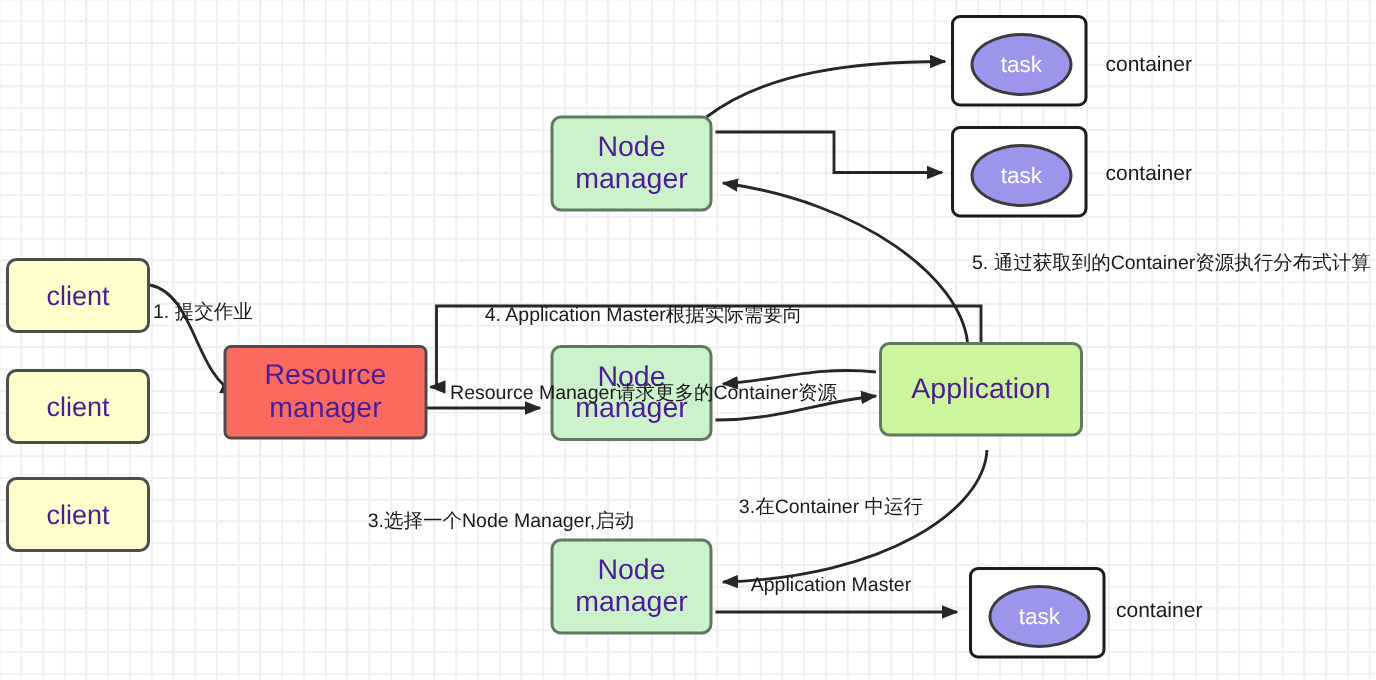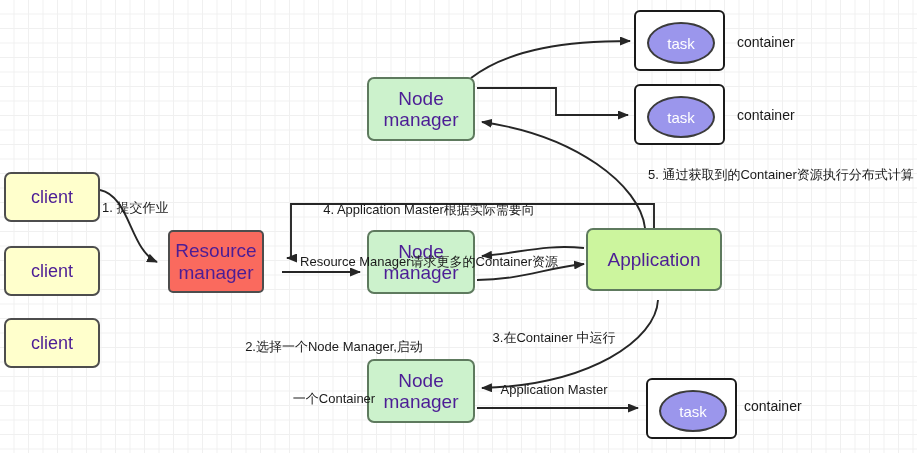--- a/index.html
+++ b/index.html
@@ -122,21 +122,21 @@
   <div class="node client" style="left:4px;top:172px;width:96px;height:50px;">
     <span>client</span>
   </div>
   <div class="node client" style="left:4px;top:246px;width:96px;height:50px;">
     <span>client</span>
   </div>
   <div class="node client" style="left:4px;top:318px;width:96px;height:50px;">
     <span>client</span>
   </div>
 
-  <div class="node rm" style="left:168px;top:230px;width:96px;height:63px;">
+  <div class="node rm" style="left:149px;top:230px;width:136px;height:63px;">
     <div>
       <div>Resource</div>
       <div>manager</div>
     </div>
   </div>
 
   <div class="node nm" style="left:367px;top:77px;width:108px;height:64px;">
     <div>
       <div>Node</div>
       <div>manager</div>
@@ -175,22 +175,21 @@
 
   <div class="node containerbox" style="left:646px;top:378px;width:91px;height:61px;"></div>
   <div class="task" style="left:659px;top:390px;width:64px;height:38px;">
     <span>task</span>
   </div>
   <div class="cap" style="left:744px;top:398px;">container</div>
 
   <div class="lbl l" style="left:102px;top:199px;">1. 提交作业</div>
 
   <div class="lbl c" style="left:234px;top:304px;width:200px;">
-    <div>2.选择一个Node Manager,启动</div>
-    <div>一个Container</div>
+    <div>3.选择一个Node Manager,启动</div>
   </div>
 
   <div class="lbl c" style="left:484px;top:295px;width:140px;">
     <div>3.在Container 中运行</div>
     <div>Application Master</div>
   </div>
 
   <div class="lbl c" style="left:270px;top:167px;width:318px;">
     <div>4. Application Master根据实际需要向</div>
     <div>Resource Manager请求更多的Container资源</div>

